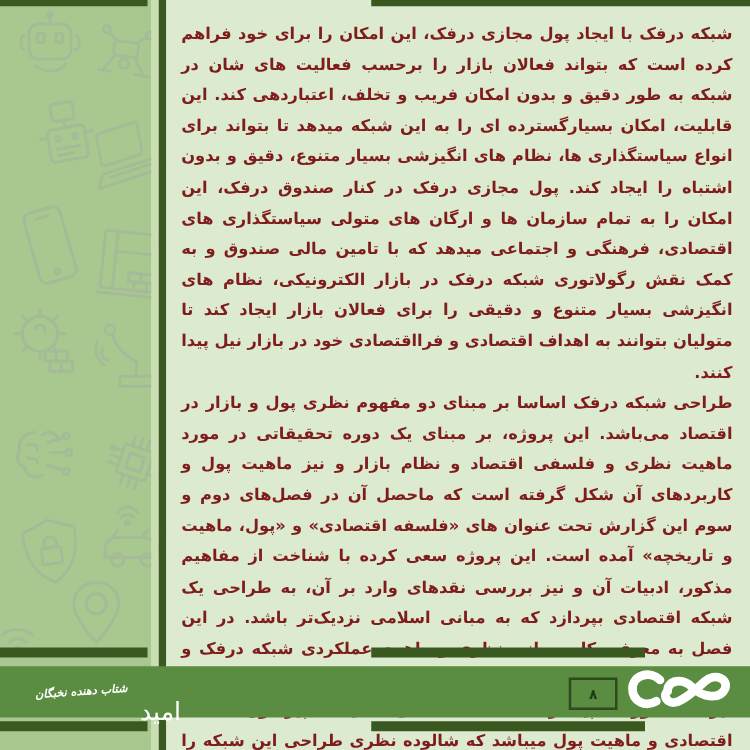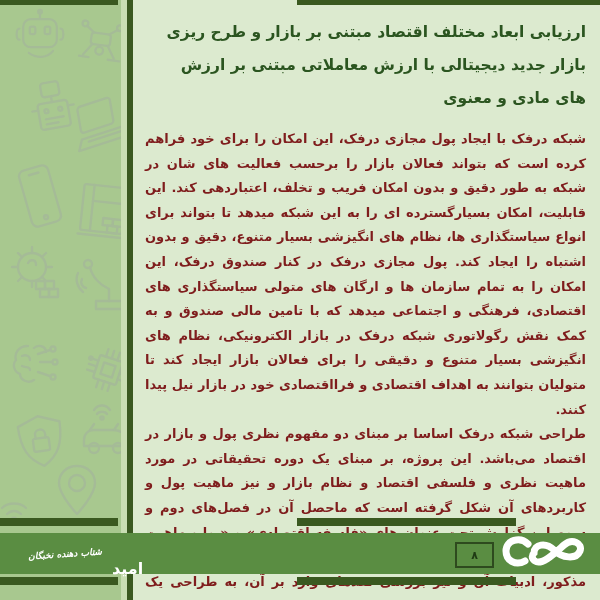--- a/index.html
+++ b/index.html
@@ -58,21 +58,21 @@
   }
   .footer-left{
     position:absolute;left:28px;top:0;height:41px;
     display:flex;align-items:center;gap:10px;direction:ltr;
   }
   .footer-tagline{
     color:#ffffff;font-size:9px;font-style:italic;font-weight:bold;
     transform:rotate(-4deg);white-space:nowrap;
   }
   .footer-brand{
-    color:#ffffff;font-size:16px;font-weight:bold;line-height:1;
+    color:#ffffff;font-size:20px;font-weight:normal;line-height:1;
     white-space:nowrap;
     margin-top:30px;
   }
   .page-num-box{
     position:absolute;left:455px;top:9px;width:35px;height:22px;
     border:2px solid #2e4a1e;display:flex;align-items:center;justify-content:center;
   }
   .page-num{color:#1f3a14;font-size:11px;font-weight:bold;line-height:1;}
   .footer-logo{position:absolute;right:6px;top:3px;width:96px;height:35px;}
 </style>
@@ -261,21 +261,20 @@
   <div class="v-line"></div>
 
   <div class="accent acc-top-left"></div>
   <div class="accent acc-top-right"></div>
   <div class="accent acc-ftop-left"></div>
   <div class="accent acc-ftop-right"></div>
   <div class="accent acc-fbot-left"></div>
   <div class="accent acc-fbot-right"></div>
 
   <div class="content">
-    <h1 class="title">ارزیابی ابعاد مختلف اقتصاد مبتنی بر بازار و طرح ریزی بازار جدید دیجیتالی با ارزش معاملاتی مبتنی بر ارزش های مادی و معنوی</h1>
     <div class="body-text">
       <p>شبکه درفک با ایجاد پول مجازی درفک، این امکان را برای خود فراهم کرده است که بتواند فعالان بازار را برحسب فعالیت های شان در شبکه به طور دقیق و بدون امکان فریب و تخلف، اعتباردهی کند. این قابلیت، امکان بسیارگسترده ای را به این شبکه میدهد تا بتواند برای انواع سیاستگذاری ها، نظام های انگیزشی بسیار متنوع، دقیق و بدون اشتباه را ایجاد کند. پول مجازی درفک در کنار صندوق درفک، این امکان را به تمام سازمان ها و ارگان های متولی سیاستگذاری های اقتصادی، فرهنگی و اجتماعی میدهد که با تامین مالی صندوق و به کمک نقش رگولاتوری شبکه درفک در بازار الکترونیکی، نظام های انگیزشی بسیار متنوع و دقیقی را برای فعالان بازار ایجاد کند تا متولیان بتوانند به اهداف اقتصادی و فرااقتصادی خود در بازار نیل پیدا کنند.</p>
       <p>طراحی شبکه درفک اساسا بر مبنای دو مفهوم نظری پول و بازار در اقتصاد می‌باشد. این پروژه، بر مبنای یک دوره تحقیقاتی در مورد ماهیت نظری و فلسفی اقتصاد و نظام بازار و نیز ماهیت پول و کاربردهای آن شکل گرفته است که ماحصل آن در فصل‌های دوم و سوم این گزارش تحت عنوان های «فلسفه اقتصادی» و «پول، ماهیت و تاریخچه» آمده است. این پروژه سعی کرده با شناخت از مفاهیم مذکور، ادبیات آن و نیز بررسی نقدهای وارد بر آن، به طراحی یک شبکه اقتصادی بپردازد که به مبانی اسلامی نزدیک‌تر باشد. در این فصل به معرفی کلی مبانی نظری و ماهیت عملکردی شبکه درفک و ارائه چندبعدی طرح کسب‌وکار پرداخته شده است. فصل دوم و سوم نیز همانطور که پیشتر گفته شد، ماحصل تحقیقات پیرامون فلسفه اقتصادی و ماهیت پول میباشد که شالوده نظری طراحی این شبکه را ایجاد کرده است. ...</p>
     </div>
   </div>
 
   <div class="footer-bar">
     <div class="footer-left">
       <span class="footer-tagline">شتاب دهنده نخبگان</span>
       <span class="footer-brand">امید</span>

